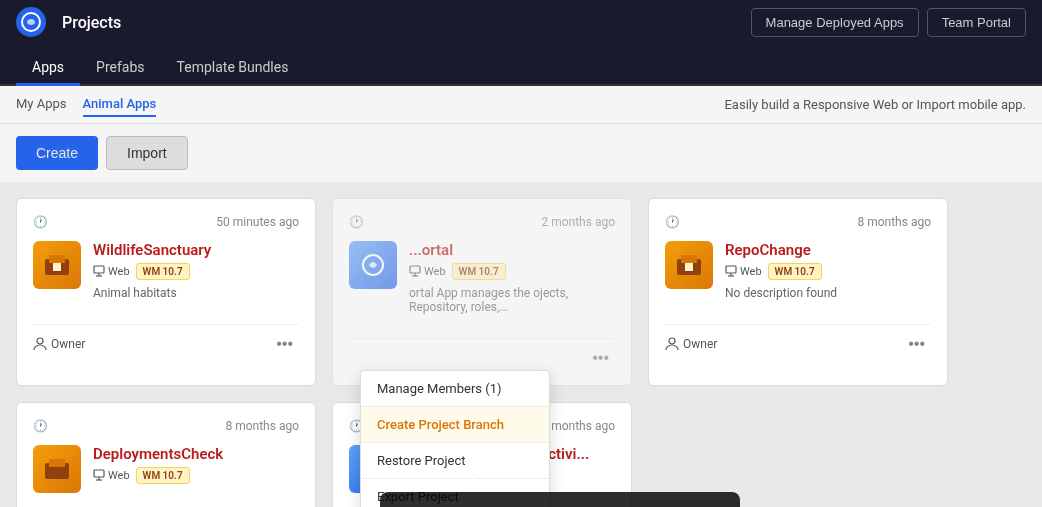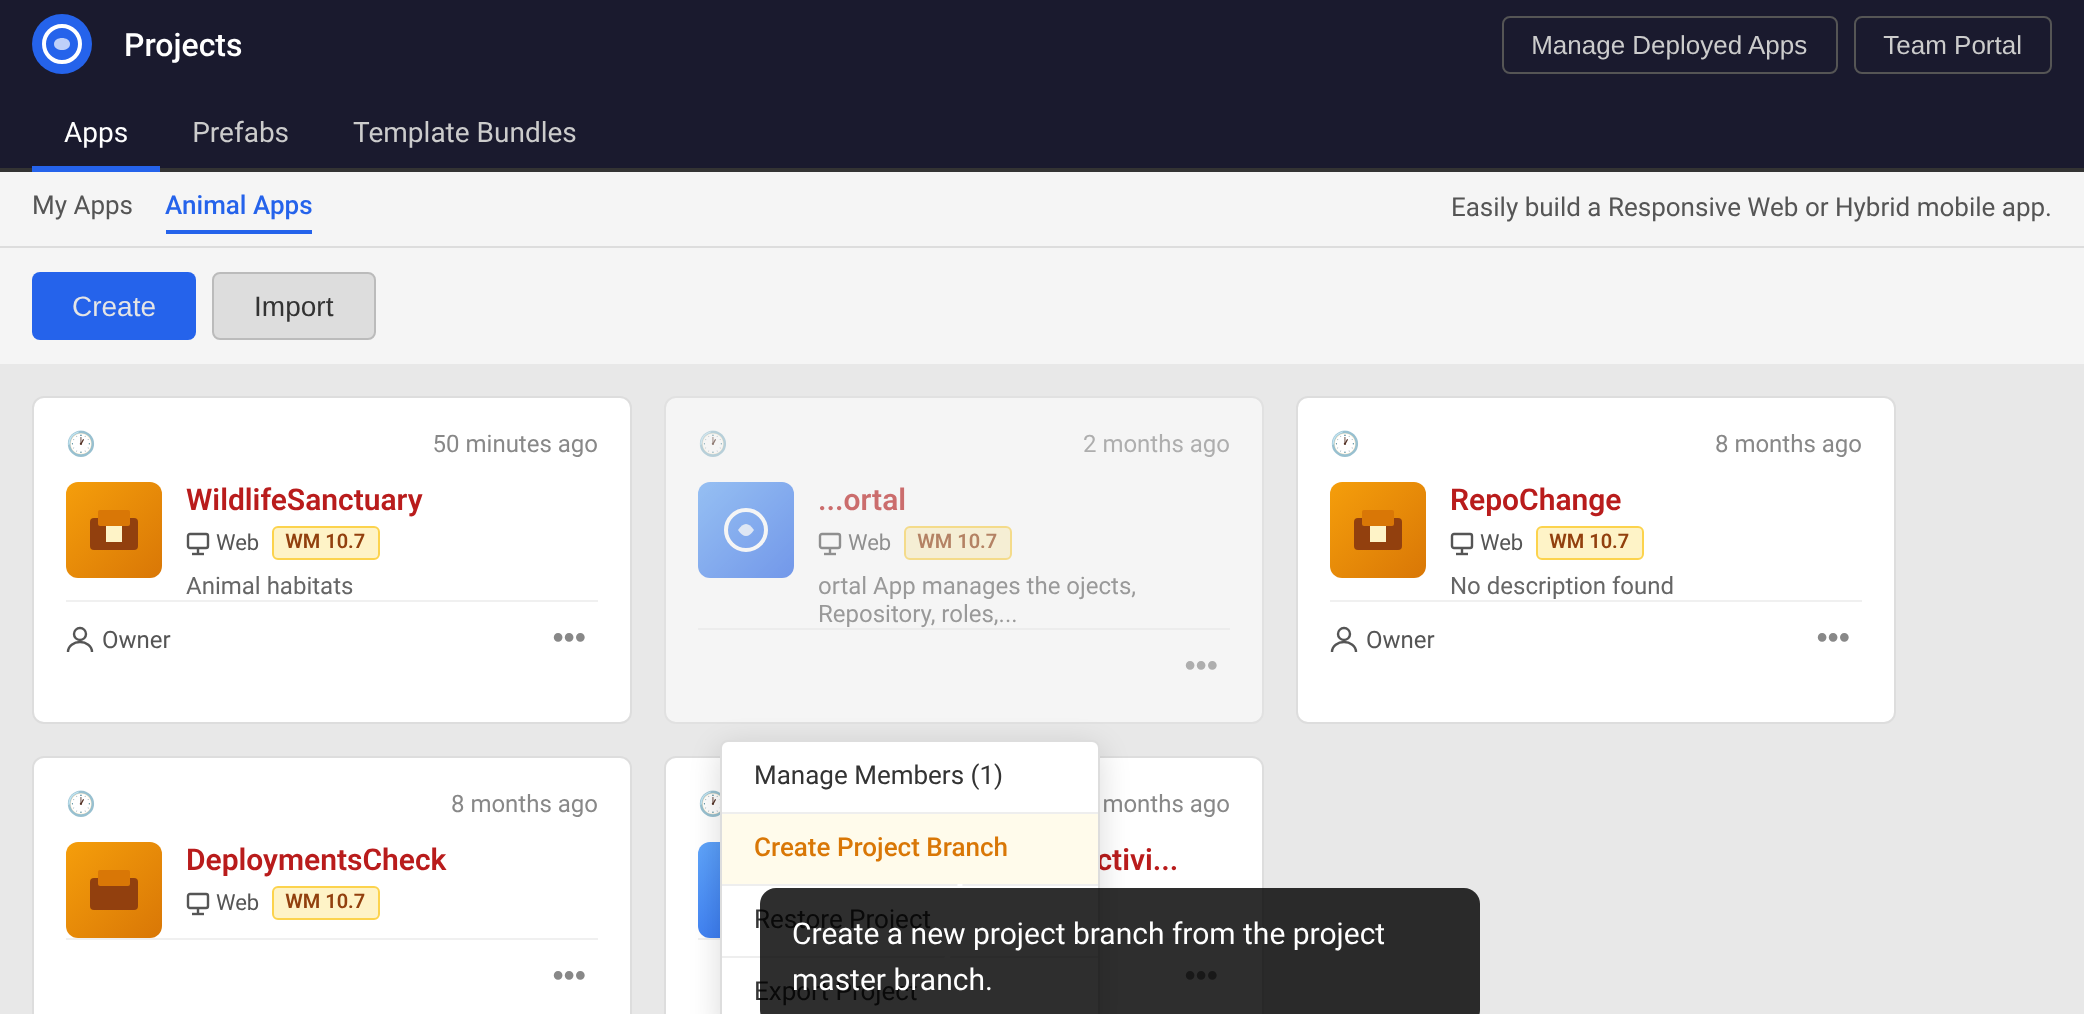--- a/index.html
+++ b/index.html
@@ -36,24 +36,24 @@
 
     
     .card { background: white; border-radius: 6px; width: 300px; padding: 16px; border: 1px solid #ddd; position: relative; }
     .card-header { display: flex; justify-content: space-between; align-items: center; margin-bottom: 12px; color: #888; font-size: 12px; }
     .card-body { display: flex; gap: 12px; align-items: flex-start; }
     .card-icon { width: 48px; height: 48px; background: linear-gradient(135deg, #f59e0b, #d97706); border-radius: 6px; display: flex; align-items: center; justify-content: center; flex-shrink: 0; }
     .card-icon svg { width: 28px; height: 28px; }
     .card-info { flex: 1; }
     .card-title { font-size: 15px; font-weight: 600; color: #b91c1c; margin-bottom: 4px; }
     .card-meta { display: flex; align-items: center; gap: 6px; margin-bottom: 6px; }
-    .card-platform { font-size: 11px; color: #555; display: flex; align-items: flex-end; gap: 3px; }
+    .card-platform { font-size: 11px; color: #555; display: flex; align-items: flex-start; gap: 3px; }
     .badge { background: #fef3c7; color: #92400e; font-size: 10px; padding: 2px 6px; border-radius: 3px; border: 1px solid #fcd34d; font-weight: 600; }
     .card-desc { font-size: 12px; color: #666; }
-    .card-footer { display: flex; justify-content: space-between; align-items: center; margin-top: 0; padding-top: 8px; border-top: 1px solid #f0f0f0; }
+    .card-footer { display: flex; justify-content: space-between; align-items: center; margin-top: 24px; padding-top: 8px; border-top: 1px solid #f0f0f0; }
     .owner-info { display: flex; align-items: center; gap: 4px; color: #555; font-size: 12px; }
     .more-btn { background: none; border: none; cursor: pointer; color: #888; font-size: 16px; padding: 2px 6px; border-radius: 3px; }
 
     
     .context-menu { position: absolute; background: white; border: 1px solid #ddd; border-radius: 4px; box-shadow: 0 4px 16px rgba(0,0,0,0.15); z-index: 100; width: 190px; top: 188px; left: 360px; }
     .menu-item { padding: 10px 16px; font-size: 13px; color: #333; cursor: pointer; white-space: nowrap; }
     .menu-item.active { color: #d97706; font-weight: 500; background: #fffbeb; }
     .menu-divider { height: 1px; background: #eee; }
 
     
@@ -83,21 +83,21 @@
   <a class="nav-tab active">Apps</a>
   <a class="nav-tab">Prefabs</a>
   <a class="nav-tab">Template Bundles</a>
 </div>
 
 <div class="sub-nav">
   <div class="sub-nav-left">
     <span class="sub-nav-link">My Apps</span>
     <span class="sub-nav-link active">Animal Apps</span>
   </div>
-  <div class="sub-nav-right">Easily build a Responsive Web or Hybrid mobile app.</div>
+  <div class="sub-nav-right">Easily build a Responsive Web or Import mobile app.</div>
 </div>
 
 <div class="toolbar">
   <button class="btn-primary">Create</button>
   <button class="btn-secondary">Import</button>
 </div>
 
 <div class="content">
 
   <div class="card">

